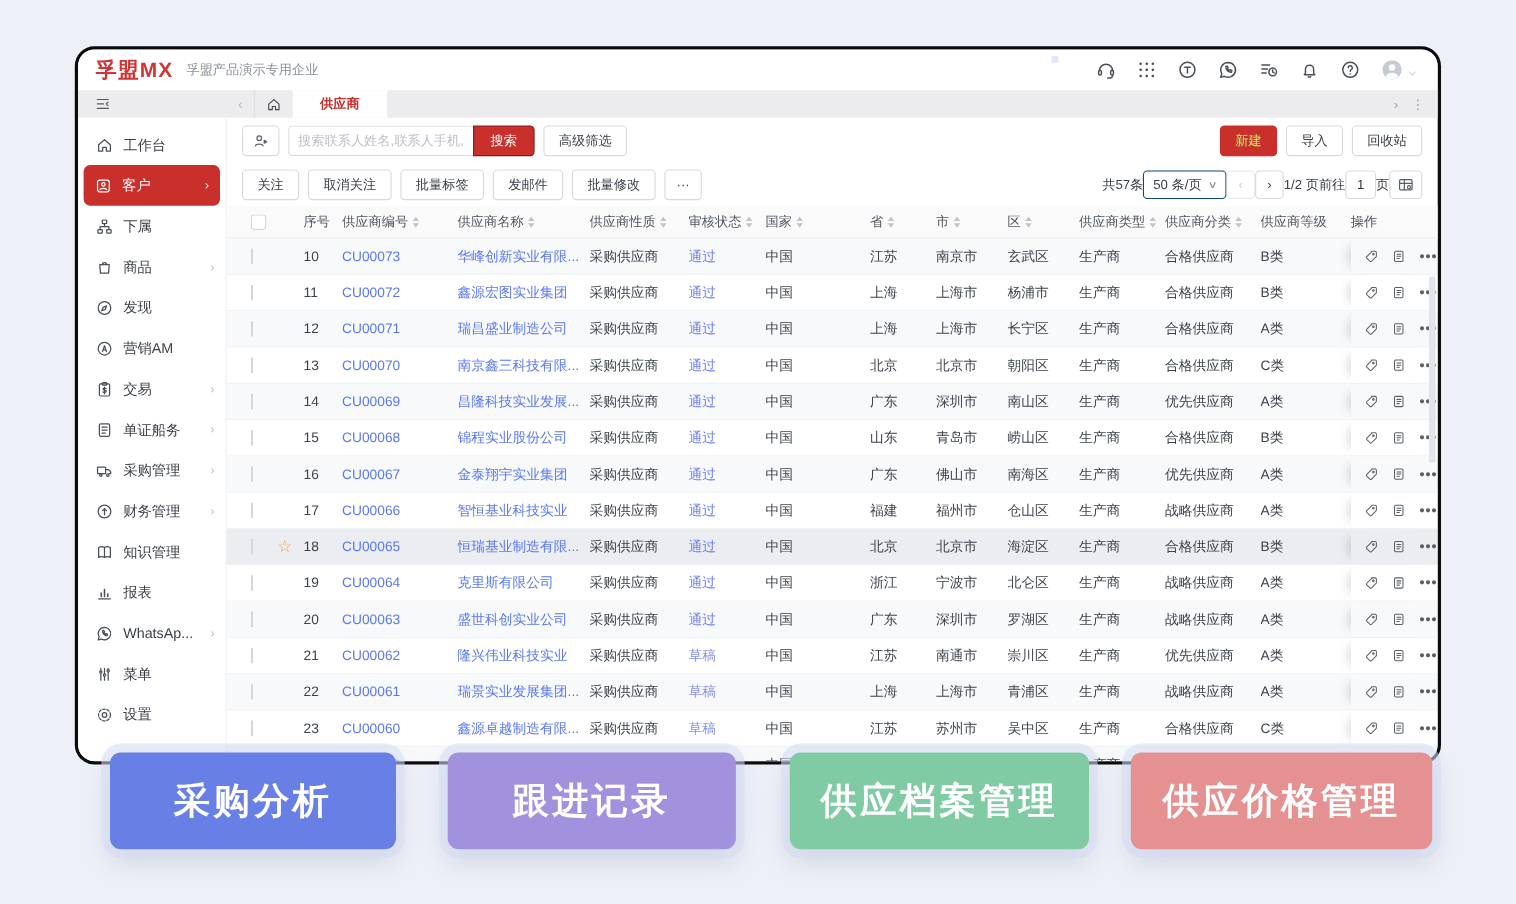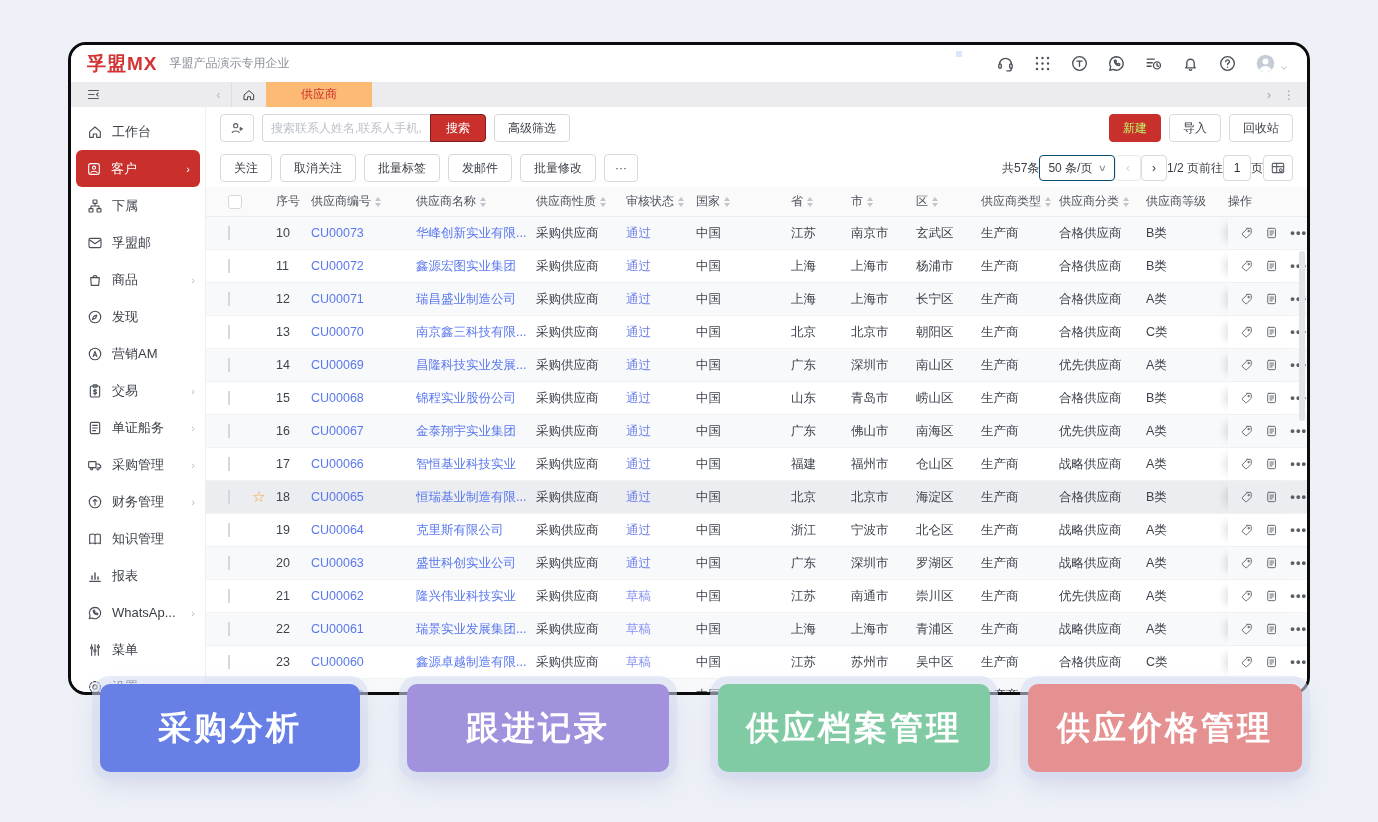--- a/index.html
+++ b/index.html
@@ -26,21 +26,21 @@
   .chev-down { width:10px; height:10px; color:#9aa0aa; }
 
   
   .tabstrip { height:25px; background:#ececee; display:flex; align-items:stretch; flex:0 0 auto; font-size:12px; }
   .tab-left { width:135px; display:flex; align-items:center; padding-left:15px; flex:0 0 auto; }
   .collapse-ico { width:15px; height:15px; color:#555a63; cursor:pointer; }
   .collapse-ico svg { width:100%; height:100%; }
   .tab-back { width:26px; display:flex; align-items:center; justify-content:center; color:#b9bdc5; border-right:1px solid #dcdee2; cursor:pointer; font-size:13px; }
   .tab-home { width:34px; display:flex; align-items:center; justify-content:center; color:#3d434d; cursor:pointer; }
   .tab-home svg { width:14px; height:14px; }
-  .tab-active { width:106px; background:#fdba74; color:#c9302c; font-weight:normal; display:flex; align-items:center; justify-content:center; cursor:pointer; }
+  .tab-active { width:86px; background:#ffffff; color:#c9302c; font-weight:bold; display:flex; align-items:center; justify-content:center; cursor:pointer; }
   .tab-fill { flex:1; }
   .tab-right { display:flex; align-items:center; gap:12px; padding-right:12px; color:#9aa0aa; }
   .tab-right span { cursor:pointer; }
 
   
   .body-row { flex:1; display:flex; min-height:0; }
   .sidebar { width:135px; flex:0 0 auto; background:#fff; border-right:1px solid #efeff1; padding-top:6px; overflow:hidden; }
   .side-item { height:37px; display:flex; align-items:center; gap:9px; padding:0 10px 0 16px; font-size:13px; color:#3a3f47; cursor:pointer; white-space:nowrap; }
   .side-item .sico { width:16px; height:16px; flex:0 0 auto; color:#4a4f58; }
   .side-item .sico svg { width:100%; height:100%; }
@@ -213,27 +213,20 @@
             <span class="sico"><svg viewBox="0 0 24 24" fill="none" stroke="currentColor" stroke-width="1.7" stroke-linecap="round" stroke-linejoin="round">
                 <rect x="9" y="3" width="6" height="5" rx="1"></rect>
                 <rect x="3" y="16" width="6" height="5" rx="1"></rect>
                 <rect x="15" y="16" width="6" height="5" rx="1"></rect>
                 <path d="M12 8v4M12 12H6v4M12 12h6v4"></path>
               </svg></span>
             <span>下属</span>
           </div>
           <div class="side-item">
             <span class="sico"><svg viewBox="0 0 24 24" fill="none" stroke="currentColor" stroke-width="1.7" stroke-linecap="round" stroke-linejoin="round">
-                <rect x="3" y="5" width="18" height="14" rx="2"></rect>
-                <path d="m4 7.5 8 5.5 8-5.5"></path>
-              </svg></span>
-            <span>孚盟邮</span>
-          </div>
-          <div class="side-item">
-            <span class="sico"><svg viewBox="0 0 24 24" fill="none" stroke="currentColor" stroke-width="1.7" stroke-linecap="round" stroke-linejoin="round">
                 <path d="M5.5 8.5h13L17.5 20h-11z"></path>
                 <path d="M9 8.5a3 3 0 0 1 6 0"></path>
               </svg></span>
             <span>商品</span>
             <span class="arrow">›</span>
           </div>
           <div class="side-item">
             <span class="sico"><svg viewBox="0 0 24 24" fill="none" stroke="currentColor" stroke-width="1.7" stroke-linecap="round" stroke-linejoin="round">
                 <circle cx="12" cy="12" r="8.6"></circle>
                 <path d="m14.8 9.2-1.9 4.7-4.7 1.9 1.9-4.7z"></path>

